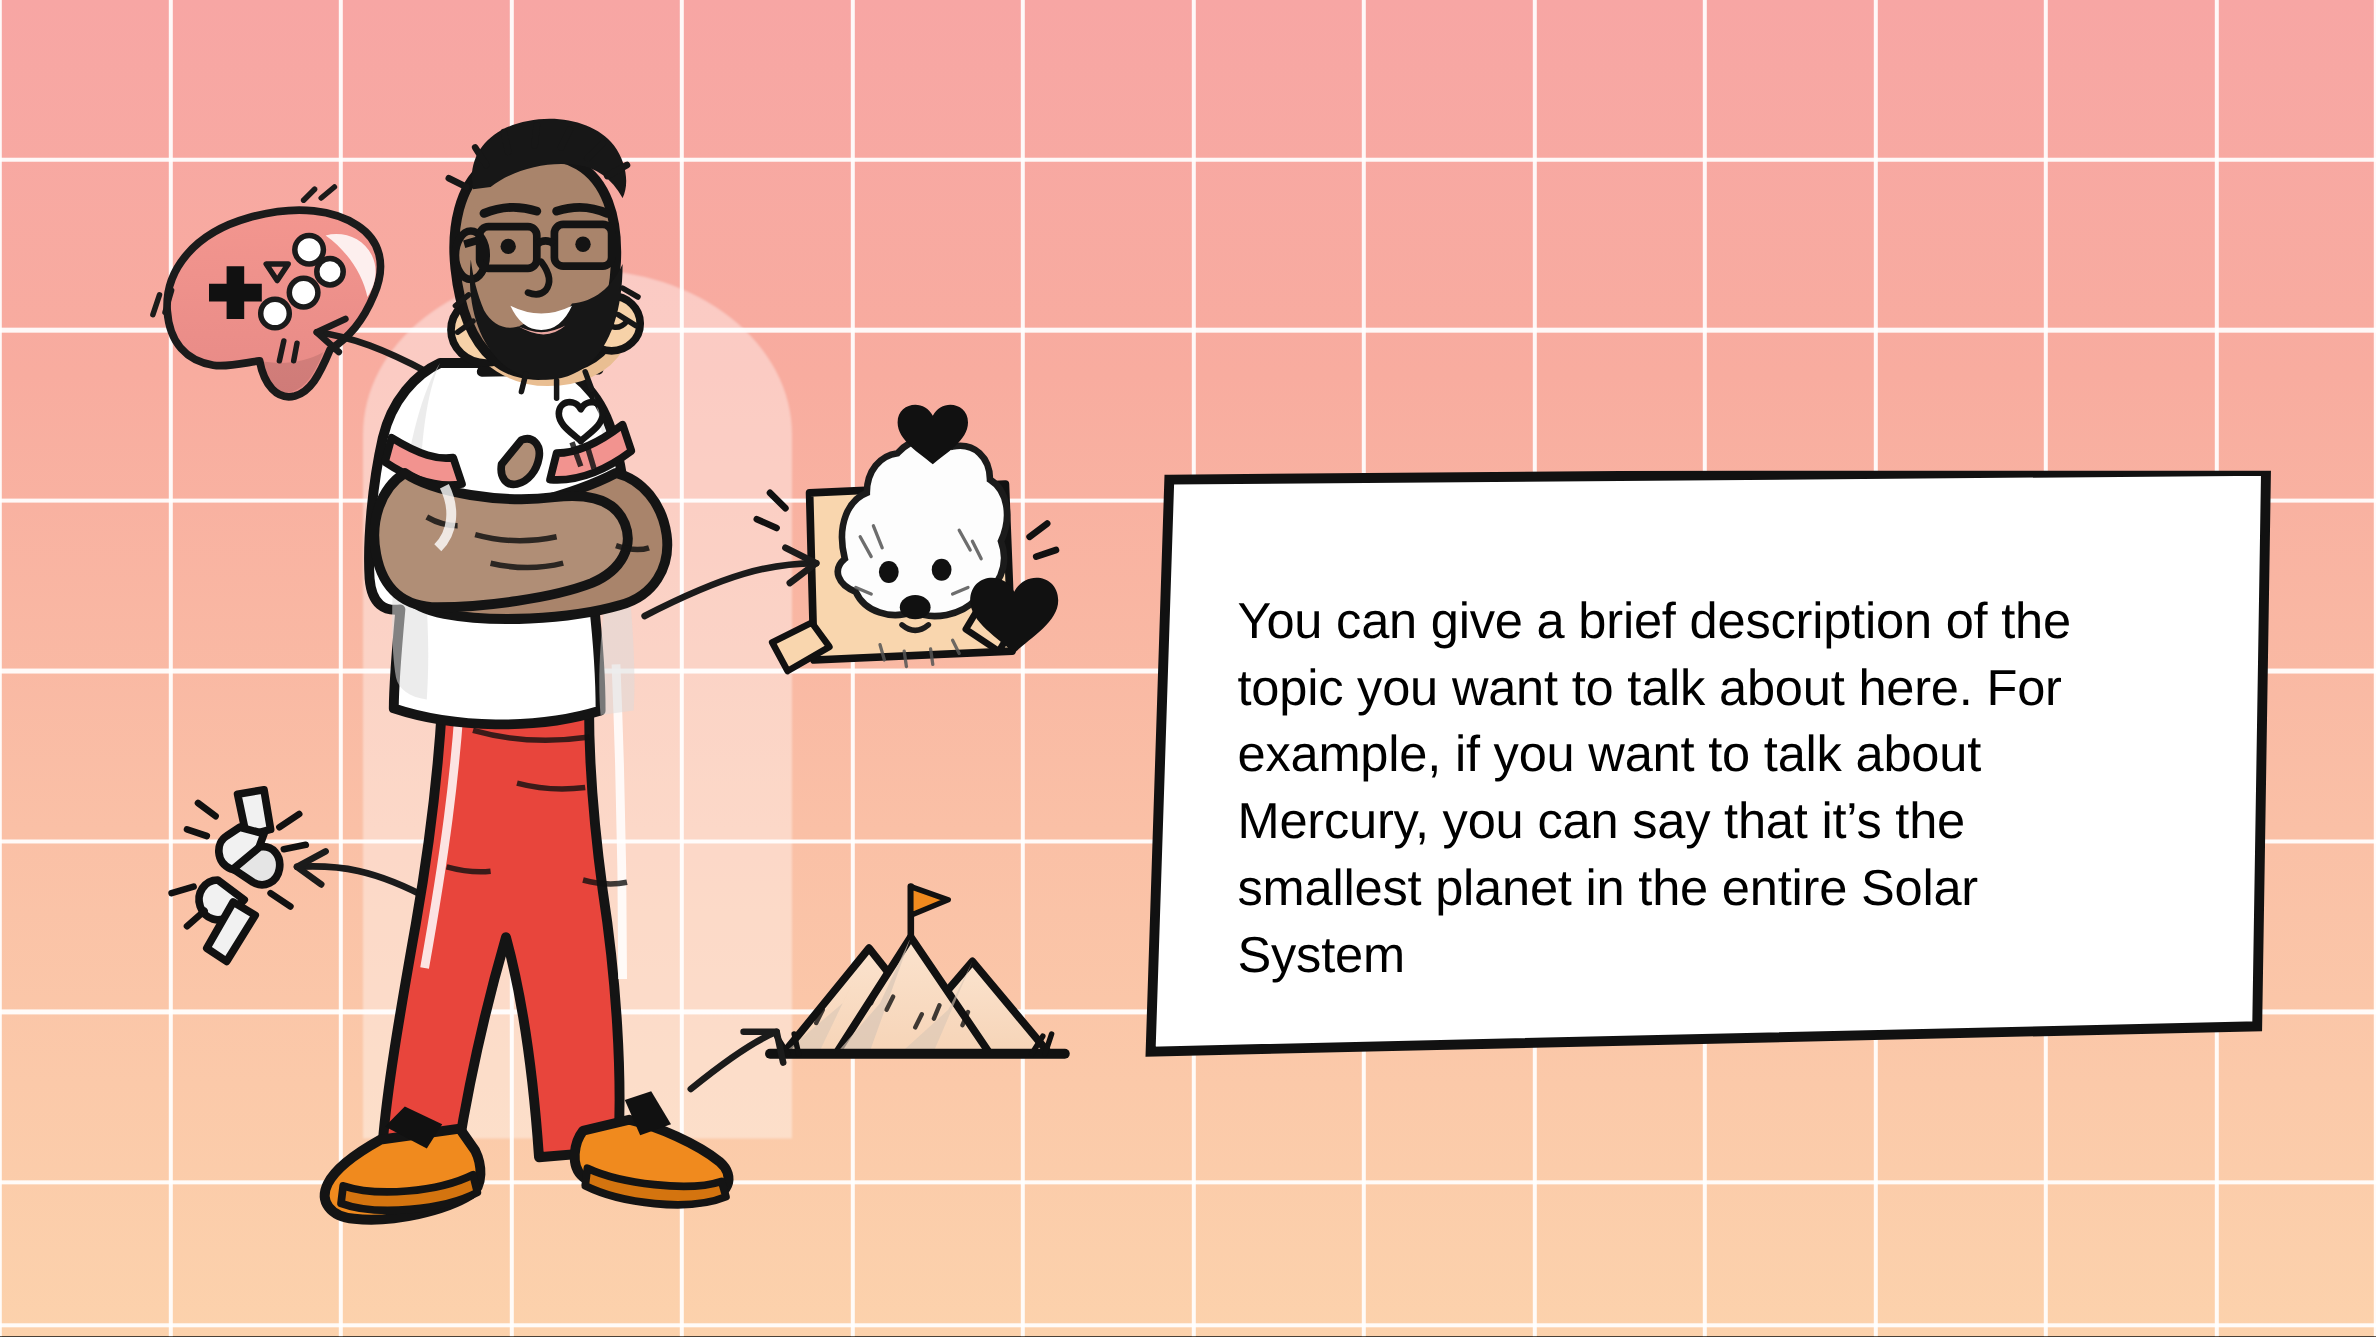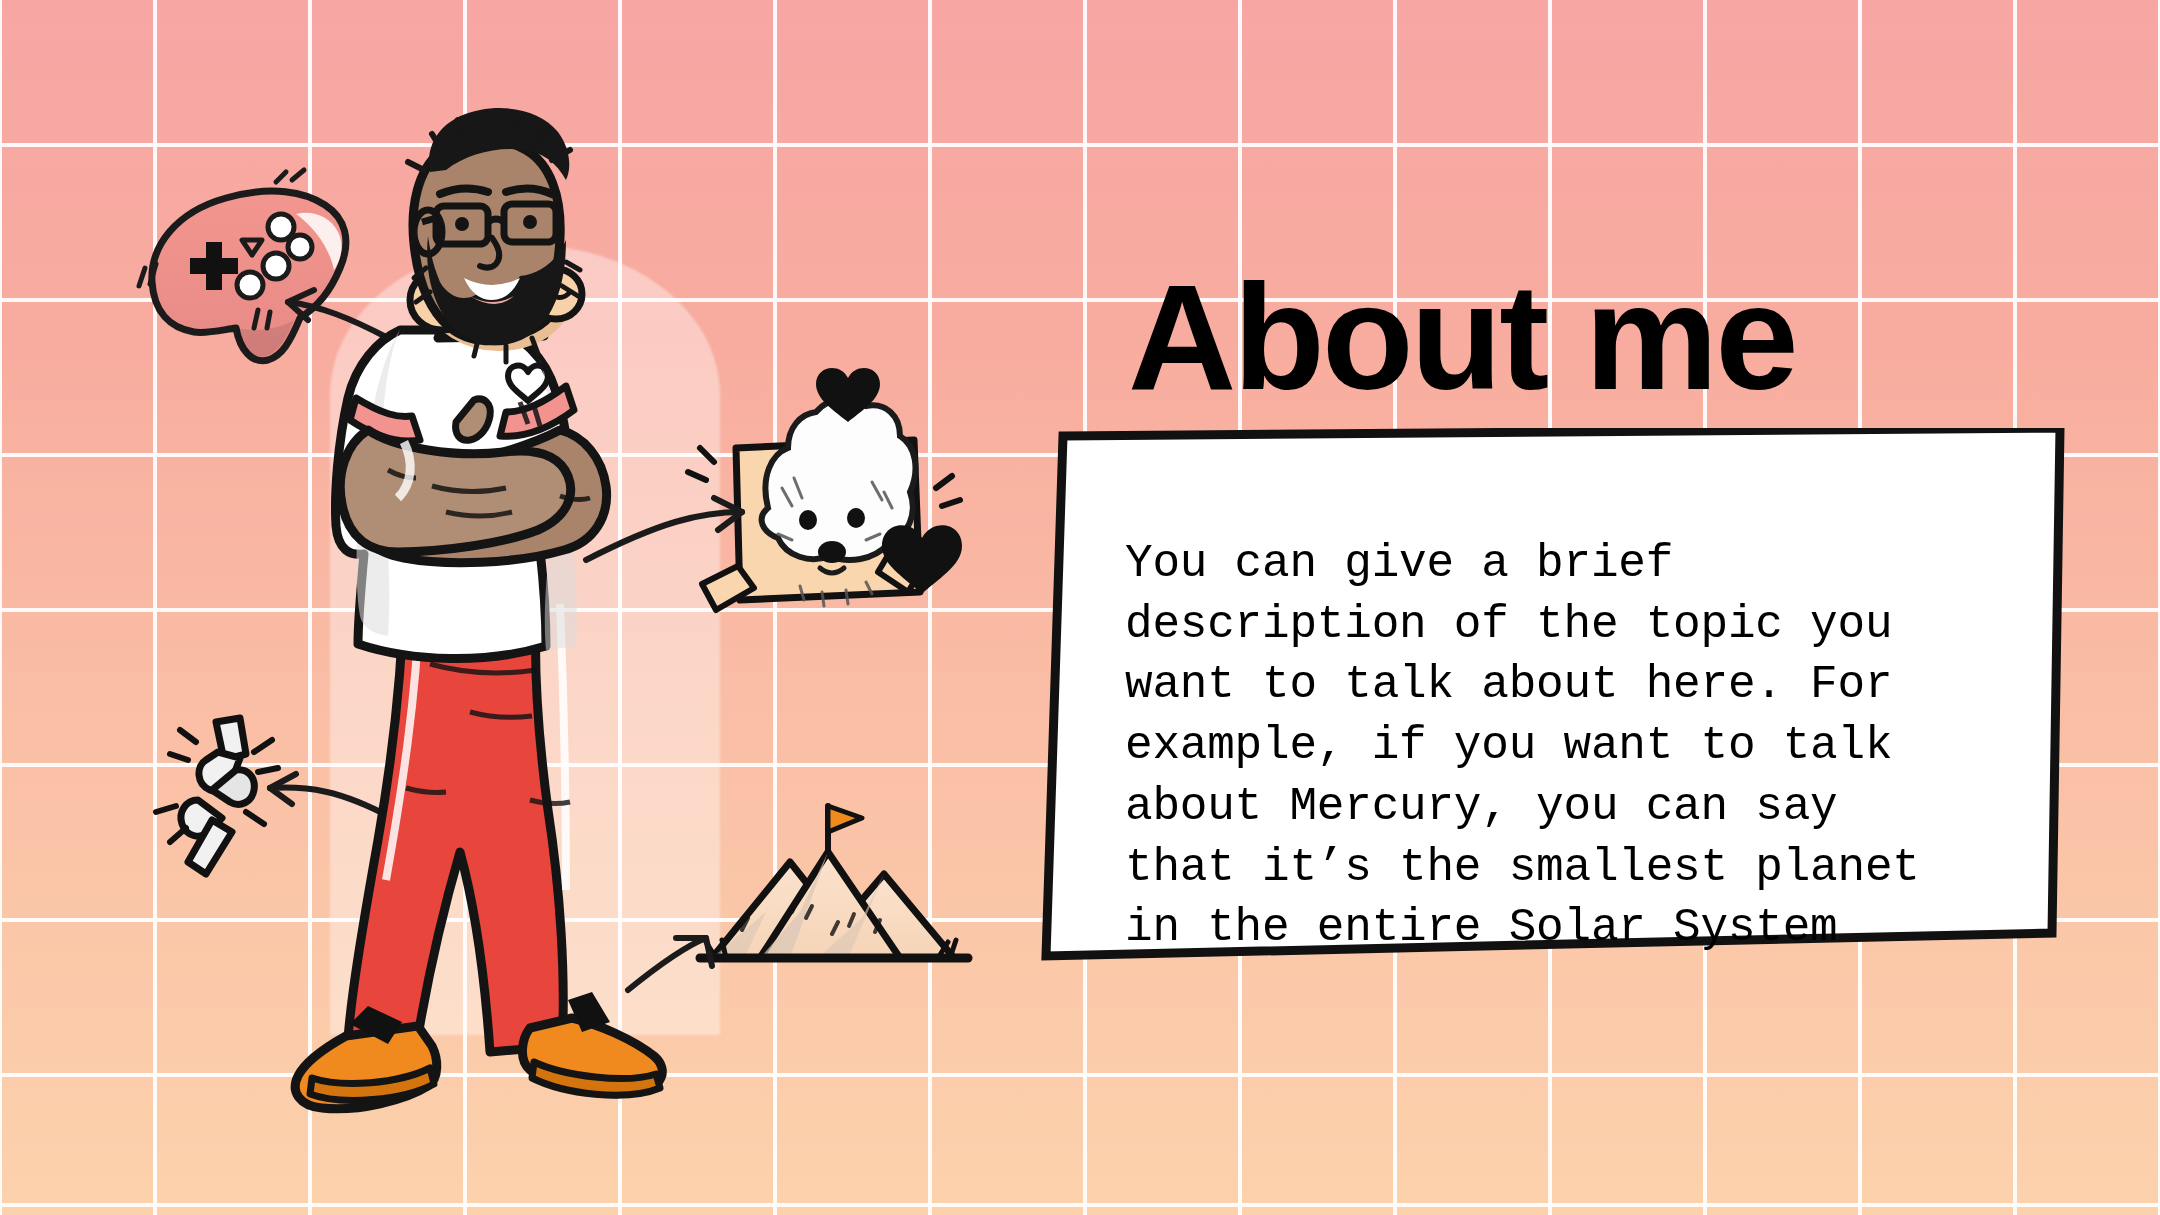--- a/index.html
+++ b/index.html
@@ -49,21 +49,21 @@
     width:1032px;height:535px;
   }
   #card-shape{
     position:absolute;inset:0;
     width:100%;height:100%;
   }
   #card-text{
     position:absolute;
     left:85px;top:60px;
     width:820px;
-    font-family:Liberation Mono, monospace;
+    font-family:Liberation Sans, sans-serif;
     font-size:46px;
     line-height:1.32;
     color:#000;
     letter-spacing:-0.2px;
   }
   
   #illustration{position:absolute;left:0;top:0;width:2160px;height:1215px;}
 </style>
 </head>
 <body>
@@ -337,21 +337,20 @@
           <path d="M430 292 l-14 10"></path>
         <path d="M566 262 l14 8"></path>
           <path d="M562 286 l16 10"></path>
         <path d="M478 340 l-4 16"></path>
           <path d="M506 346 l0 16"></path>
         <path d="M532 338 l6 16"></path>
       </g>
     </g>
   </svg>
 
-  <h1 id="title">About me</h1>
 
   <div id="card-wrap">
     <svg id="card-shape" viewBox="0 0 1032 535" preserveAspectRatio="none" xmlns="http://www.w3.org/2000/svg">
       <polygon points="23,8 1020,0 1012,505 6,528" fill="#ffffff" stroke="#111111" stroke-width="9" stroke-linejoin="miter"></polygon>
     </svg>
     <p id="card-text">You can give a brief description of the topic you want to talk about here. For example, if you want to talk about Mercury, you can say that it’s the smallest planet in the entire Solar System</p>
   </div>
 
 </div>
 

